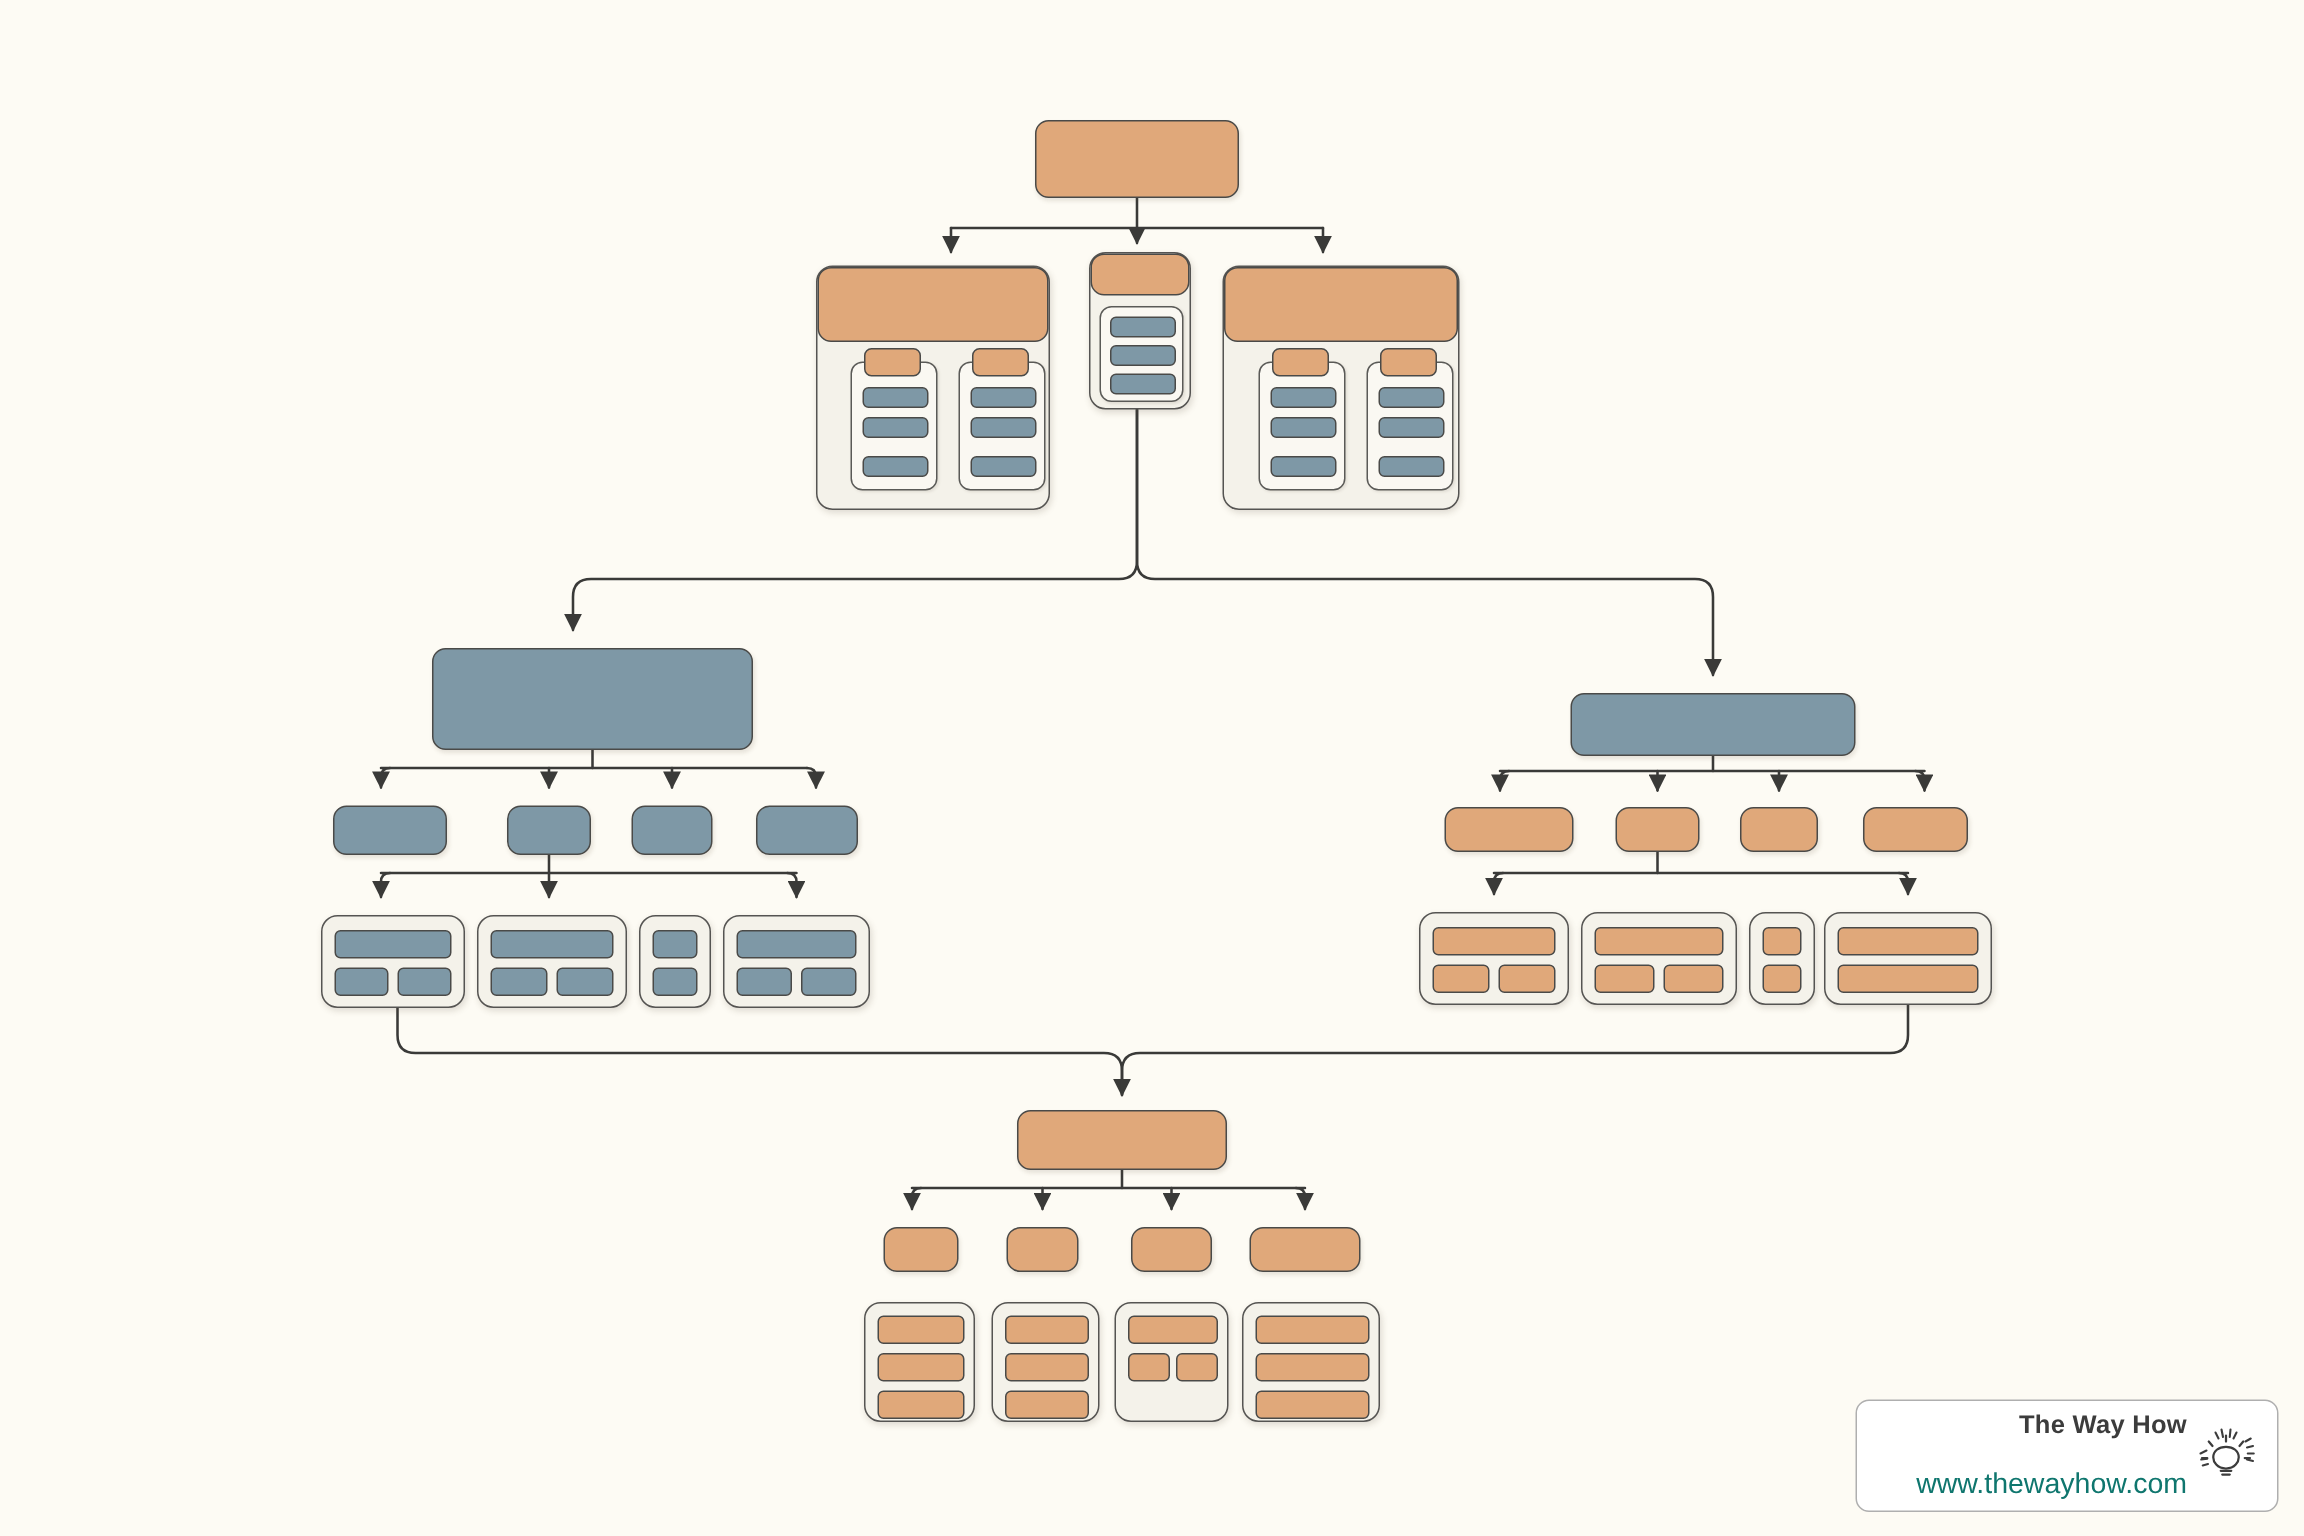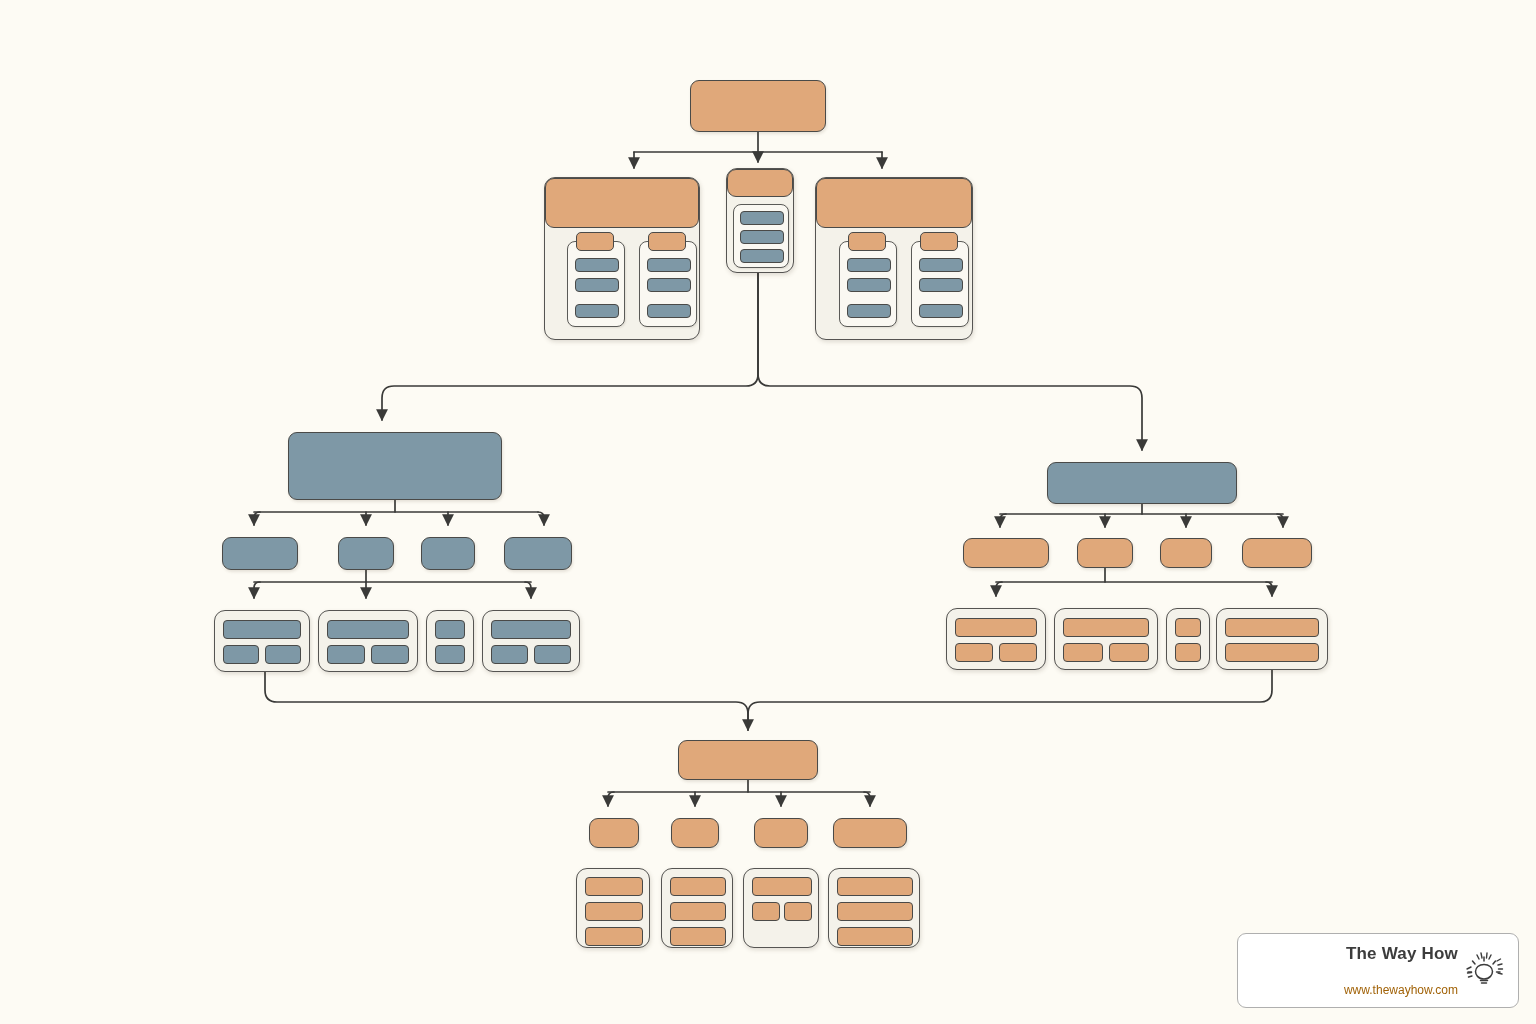--- a/index.html
+++ b/index.html
@@ -68,21 +68,21 @@
     left:1237px;top:933px;width:282px;height:75px;
     background:#FFFFFF;
     border:1.6px solid #AFAFAF;
     border-radius:9px;
     box-sizing:border-box;
     display:flex;align-items:center;justify-content:flex-end;
     padding-right:12px;
   }
   #wm-text{text-align:right;line-height:1.25;}
   #wm-title{font-size:17px;font-weight:bold;color:#3C3C3C;letter-spacing:.2px;}
-  #wm-url{font-size:12px;color:#a16207;margin-top:18px;}
+  #wm-url{font-size:19px;color:#0f766e;margin-top:18px;}
   #wm-icon{width:44px;height:44px;margin-left:4px;flex:0 0 auto;}
 </style>
 </head>
 <body>
 
 <div id="canvas">
 
   <svg class="wires" viewBox="0 0 1536 1024">
     <defs>
       <marker id="ah" viewBox="0 0 10 10" refX="9" refY="5" markerWidth="7" markerHeight="7" orient="auto-start-reverse">

